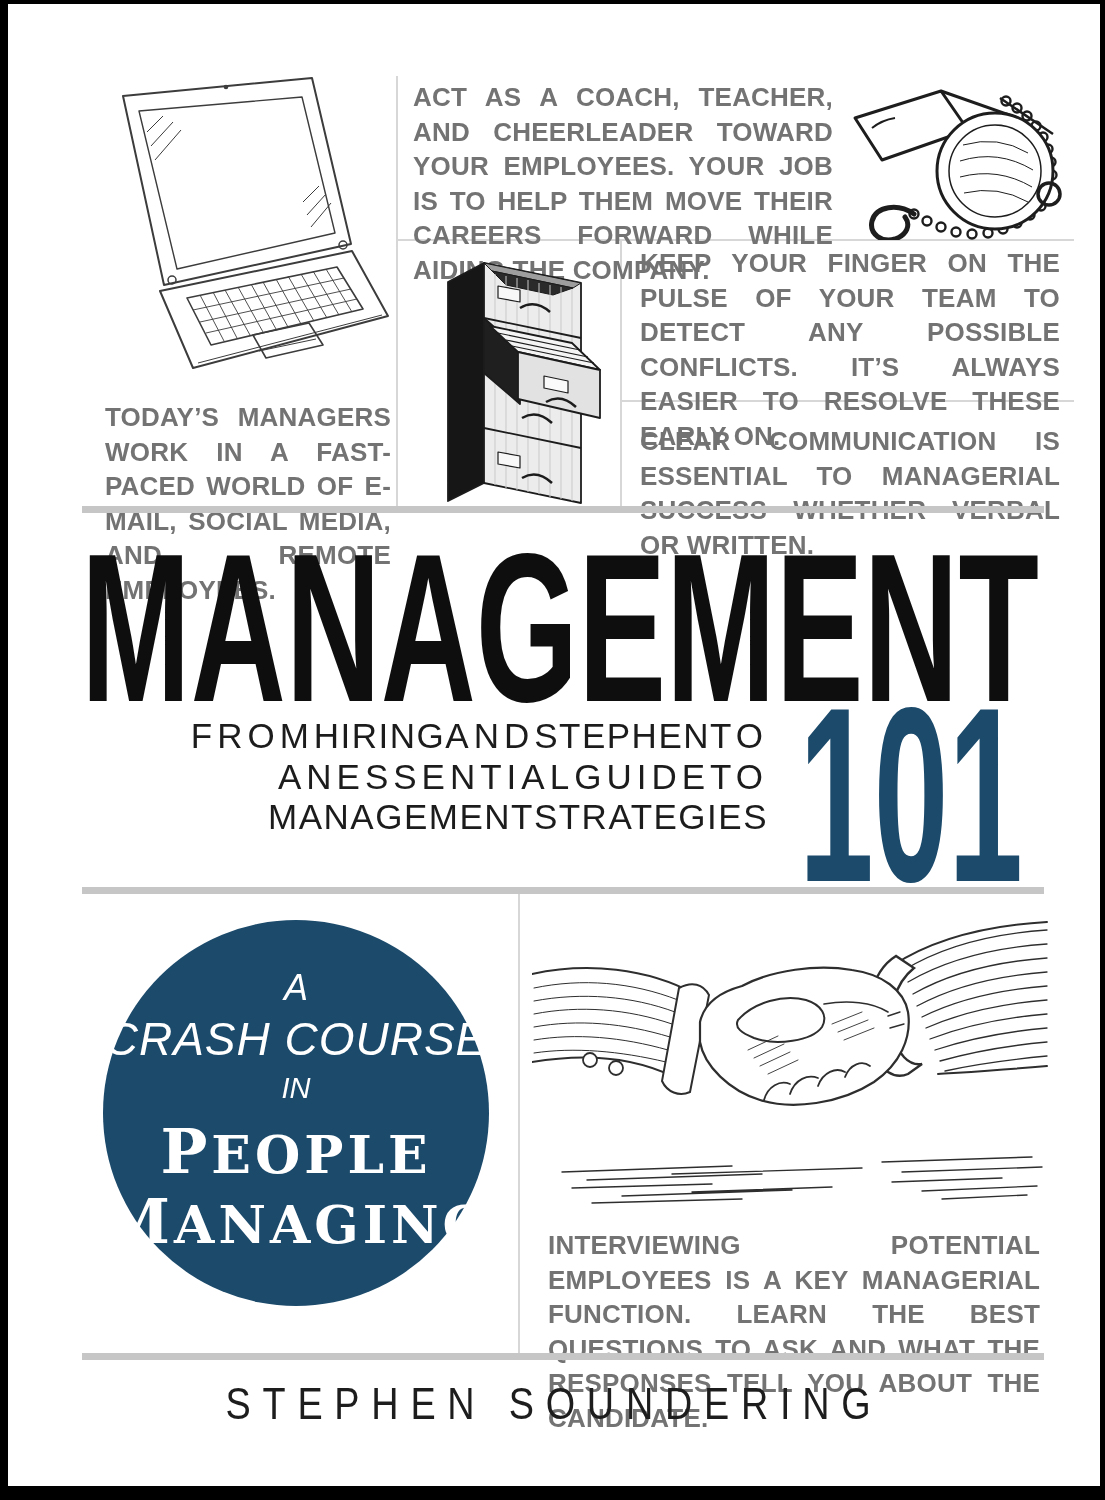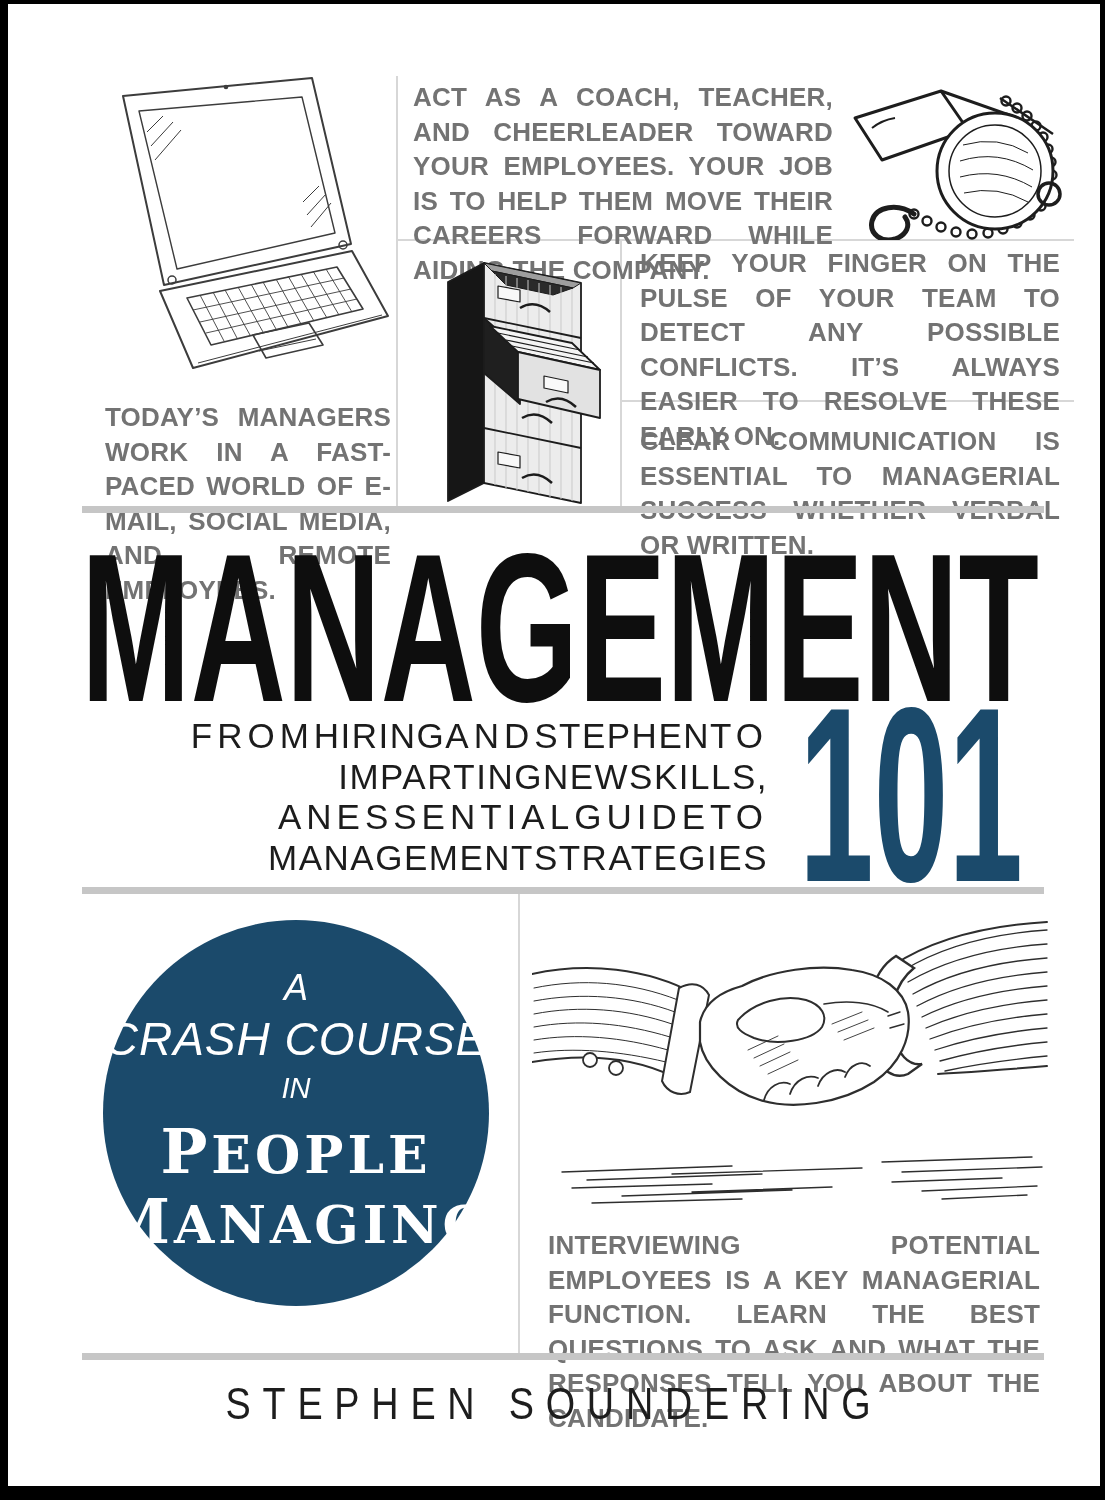--- a/index.html
+++ b/index.html
@@ -138,25 +138,20 @@
 
   <div class="subtitle">
     <div class="sub-line">
       <span class="w light">FROM</span>
       <span class="w bold">HIRING</span>
       <span class="w light">AND</span>
       <span class="w bold">STEPHEN</span>
       <span class="w light">TO</span>
     </div>
     <div class="sub-line">
-      <span class="w bold">IMPARTING</span>
-      <span class="w bold">NEW</span>
-      <span class="w bold">SKILLS,</span>
-    </div>
-    <div class="sub-line">
       <span class="w light">AN</span>
       <span class="w light">ESSENTIAL</span>
       <span class="w light">GUIDE</span>
       <span class="w light">TO</span>
     </div>
     <div class="sub-line">
       <span class="w bold">MANAGEMENT</span>
       <span class="w bold">STRATEGIES</span>
     </div>
   </div>

